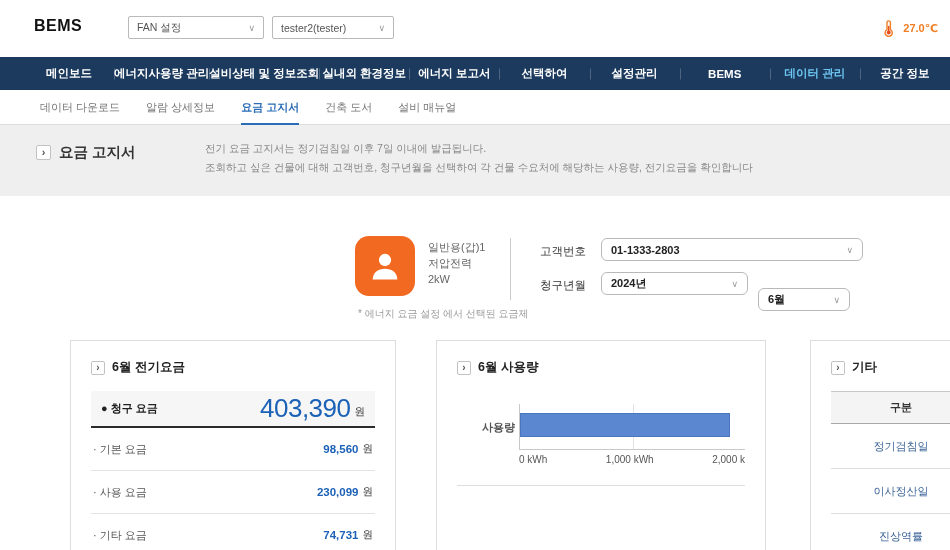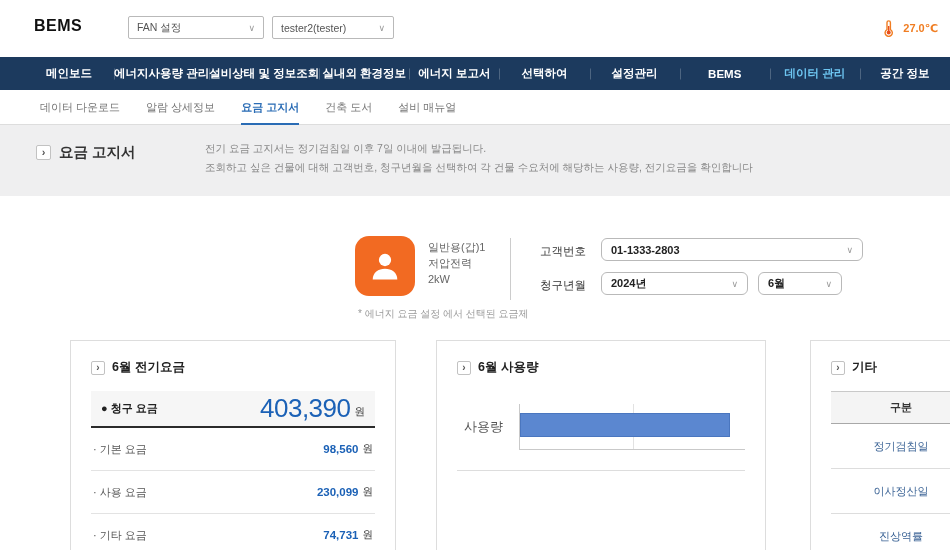--- a/index.html
+++ b/index.html
@@ -71,21 +71,21 @@
   .sumrow .sval.red { color:#e30613; }
   .sumrow .sunit { font-size:10.5px; color:#333; margin-left:4px; align-self:flex-end; padding-bottom:7px; }
 
   .billrow { border-bottom:1px solid #e3e3e3; padding:8px 2px; }
   .billrow-main { display:flex; align-items:center; min-height:26px; }
   .billrow .rlabel { font-size:11px; color:#555; }
   .billrow .rval { margin-left:auto; font-size:11.5px; font-weight:700; color:#1b61b6; }
   .billrow .runit { font-size:10.5px; color:#333; margin-left:4px; }
 
   .chartwrap { display:flex; margin-top:28px; }
-  .chart-ylabel { width:62px; font-size:13px; color:#555; display:flex; align-items:center; justify-content:flex-end; padding-right:16px; }
+  .chart-ylabel { width:62px; font-size:11px; color:#555; display:flex; align-items:center; justify-content:flex-end; padding-right:4px;font-weight:bold; }
   .plot { flex:1; position:relative; height:46px; border-left:1px solid #c9c9c9; border-bottom:1px solid #c9c9c9; }
   .gridline { position:absolute; left:50%; top:0; width:1px; height:100%; background:#e2e2e2; }
   .bar { position:absolute; left:0; top:9px; height:24px; background:#5b87d0; border:1px solid #4a76bf; }
   .ticks { display:flex; justify-content:space-between; margin:4px 0 0 62px; font-size:10px; color:#555; }
   .usage-sub { margin-top:20px; border-top:1px solid #ddd; }
   .usage-subrow { display:flex; align-items:center; height:40px; }
 
   .etc-table { border-top:1px solid #c9c9c9; }
   .etc-head { height:32px; width:140px; background:#f4f4f4; border-bottom:1px solid #a8a8a8;
     display:flex; align-items:center; justify-content:center; font-size:11px; font-weight:700; color:#333; }
@@ -172,21 +172,21 @@
   <div class="flabel" style="left:540px; top:244px;">고객번호</div>
   <div class="fselect" style="left:601px; top:238px; width:262px;">
     <span>01-1333-2803</span>
     <span class="chev">∨</span>
   </div>
   <div class="flabel" style="left:540px; top:278px;">청구년월</div>
   <div class="fselect" style="left:601px; top:272px; width:147px;">
     <span>2024년</span>
     <span class="chev">∨</span>
   </div>
-  <div class="fselect" style="left:758px; top:272px; width:84px;">
+  <div class="fselect" style="left:758px; top:288px; width:92px;">
     <span>6월</span>
     <span class="chev">∨</span>
   </div>
 
   <section class="card card-bill">
     <div class="card-title">
       <span class="arrowbox">›</span>
       <h2>6월 전기요금</h2>
     </div>
     <div class="sumrow">
@@ -224,20 +224,25 @@
       <span class="arrowbox">›</span>
       <h2>6월 사용량</h2>
     </div>
     <div class="chartwrap">
       <div class="chart-ylabel">사용량</div>
       <div class="plot">
         <div class="gridline"></div>
         <div class="bar" style="width: 93.35%; background: rgb(91, 135, 208);"></div>
       </div>
     </div>
+    <div class="ticks">
+      <span>0 kWh</span>
+      <span>1,000 kWh</span>
+      <span>2,000 k</span>
+    </div>
     <div class="usage-sub">
       <div class="usage-subrow">
         
         
         
       </div>
     </div>
   </section>
 
   <section class="card card-etc">

